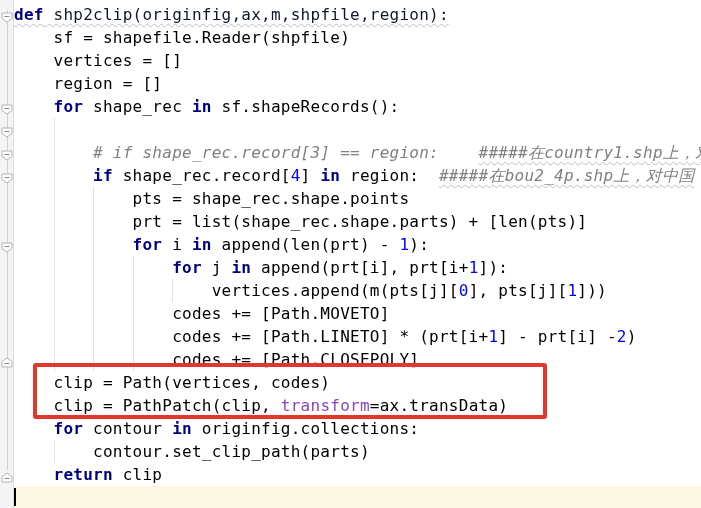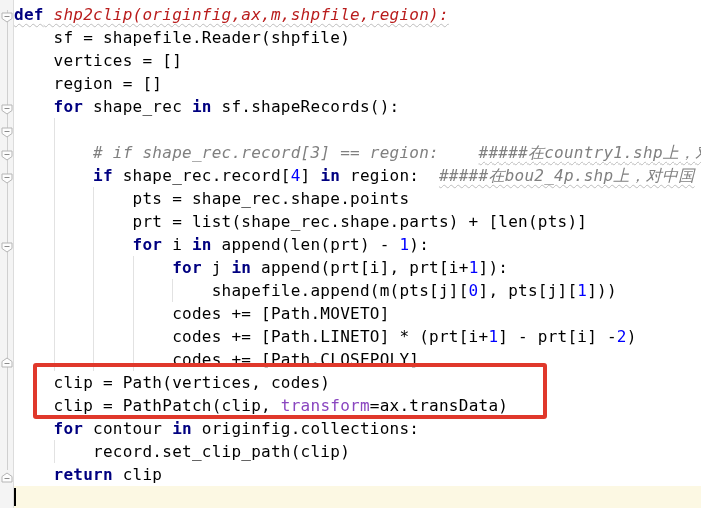--- a/index.html
+++ b/index.html
@@ -18,21 +18,21 @@
   .fold-icon{position:absolute;left:1px;width:12px;height:11px;z-index:4;cursor:pointer;}
   
   #code{position:absolute;left:14px;top:3px;z-index:2;}
   .line{height:23px;white-space:pre;}
   .kw  {color:#000080;font-weight:bold;margin-top:16px;}
   .pl  {color:#000000;}
   .num {color:#0000ff;}
   .cm  {color:#808080;font-style:italic;}
   .arg {color:#8a46c0;}
   .kww {color:#000080;font-weight:bold;}
-  .plw {color:#b91c1c;font-style:italic;}
+  .plw {color:#0f172a;}
   .cmw {color:#808080;font-style:italic;}
   .kww,.plw,.cmw{
     text-decoration-line:underline;
     text-decoration-style:wavy;
     text-decoration-color:#bdbdbd;
     text-decoration-thickness:1px;
     text-underline-offset:3px;
   }
   .indent-guide{position:absolute;width:1px;background:#e2e2e2;z-index:1;}
   
@@ -101,26 +101,26 @@
       <div class="line"><span class="pl">    vertices = []</span></div>
       <div class="line"><span class="pl">    region = []</span></div>
       <div class="line"><span class="pl">    </span><span class="kw">for</span><span class="pl"> shape_rec </span><span class="kw">in</span><span class="pl"> sf.shapeRecords():</span></div>
       <div class="line"><span class="pl">        </span></div>
       <div class="line"><span class="pl">        </span><span class="cm"># if shape_rec.record[3] == region:    </span><span class="cmw">#####在country1.shp上，对</span></div>
       <div class="line"><span class="pl">        </span><span class="kw">if</span><span class="pl"> shape_rec.record[</span><span class="num">4</span><span class="pl">] </span><span class="kw">in</span><span class="pl"> region:  </span><span class="cmw">#####在bou2_4p.shp上，对中国</span></div>
       <div class="line"><span class="pl">            pts = shape_rec.shape.points</span></div>
       <div class="line"><span class="pl">            prt = list(shape_rec.shape.parts) + [len(pts)]</span></div>
       <div class="line"><span class="pl">            </span><span class="kw">for</span><span class="pl"> i </span><span class="kw">in</span><span class="pl"> append(len(prt) - </span><span class="num">1</span><span class="pl">):</span></div>
       <div class="line"><span class="pl">                </span><span class="kw">for</span><span class="pl"> j </span><span class="kw">in</span><span class="pl"> append(prt[i], prt[i+</span><span class="num">1</span><span class="pl">]):</span></div>
-      <div class="line"><span class="pl">                    shapefile.append(m(pts[j][</span><span class="num">0</span><span class="pl">], pts[j][</span><span class="num">1</span><span class="pl">]))</span></div>
+      <div class="line"><span class="pl">                    vertices.append(m(pts[j][</span><span class="num">0</span><span class="pl">], pts[j][</span><span class="num">1</span><span class="pl">]))</span></div>
       <div class="line"><span class="pl">                codes += [Path.MOVETO]</span></div>
       <div class="line"><span class="pl">                codes += [Path.LINETO] * (prt[i+</span><span class="num">1</span><span class="pl">] - prt[i] -</span><span class="num">2</span><span class="pl">)</span></div>
       <div class="line"><span class="pl">                codes += [Path.CLOSEPOLY]</span></div>
       <div class="line"><span class="pl">    clip = Path(vertices, codes)</span></div>
       <div class="line"><span class="pl">    clip = PathPatch(clip, </span><span class="arg">transform</span><span class="pl">=ax.transData)</span></div>
       <div class="line"><span class="pl">    </span><span class="kw">for</span><span class="pl"> contour </span><span class="kw">in</span><span class="pl"> originfig.collections:</span></div>
-      <div class="line"><span class="pl">        record.set_clip_path(clip)</span></div>
+      <div class="line"><span class="pl">        contour.set_clip_path(parts)</span></div>
       <div class="line"><span class="pl">    </span><span class="kw">return</span><span class="pl"> clip</span></div>
       <div class="line"></div>
     </div>
   <div id="red-box"></div>
   <div id="caret"></div>
 </div>
 
 </body></html>

